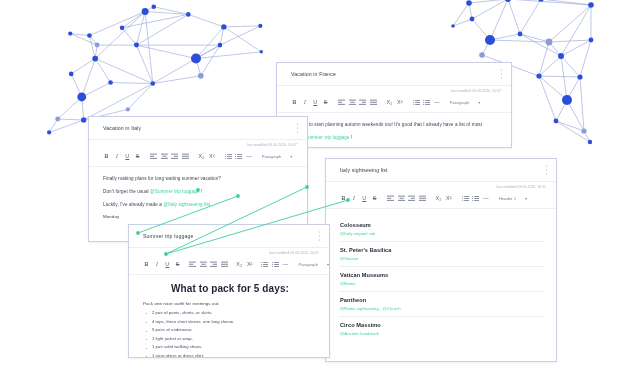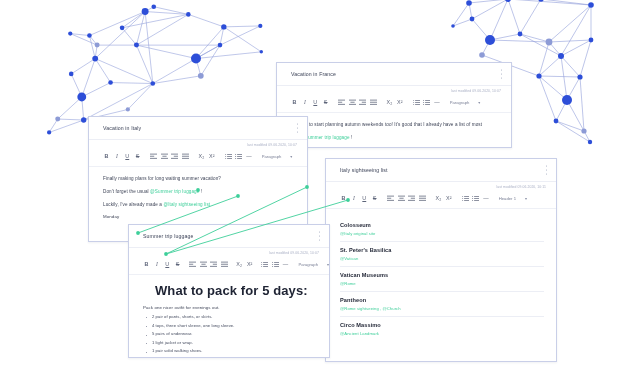--- a/index.html
+++ b/index.html
@@ -54,21 +54,21 @@
   .tb svg{display:block;}
   .tb-sep{width:2.5px;}
   .tb-select{
     margin-left:6px;display:flex;align-items:center;gap:9px;
     font-size:4.2px;color:#7b8197;white-space:nowrap;
   }
   .tb-select .cv{font-size:4px;color:#8a90a6;}
   .body{padding:8px 12px 10px 14px;}
   .p{font-size:4.6px;color:#3f4558;line-height:1.95;margin:0 0 4px 0;letter-spacing:.1px;}
   .mention{color:#3ecf9a;}
-  .h-doc{font-size:13px;font-weight:700;color:#1e2333;margin:0 0 7px 12px;letter-spacing:.1px;}
+  .h-doc{font-size:10px;font-weight:700;color:#1e2333;margin:0 0 7px 0;letter-spacing:.1px;text-align:center;}
   .sub{font-size:4.4px;color:#3f4558;margin:0 0 3px 0;letter-spacing:.08px;}
   ul.packlist{margin:0;padding:0;list-style:none;}
   ul.packlist li{
     font-size:4.2px;color:#434a5e;line-height:2.05;
     padding-left:9px;position:relative;letter-spacing:.06px;
   }
   ul.packlist li:before{
     content:"";position:absolute;left:3px;top:50%;
     width:1.2px;height:1.2px;background:#7d8397;border-radius:50%;
   }

